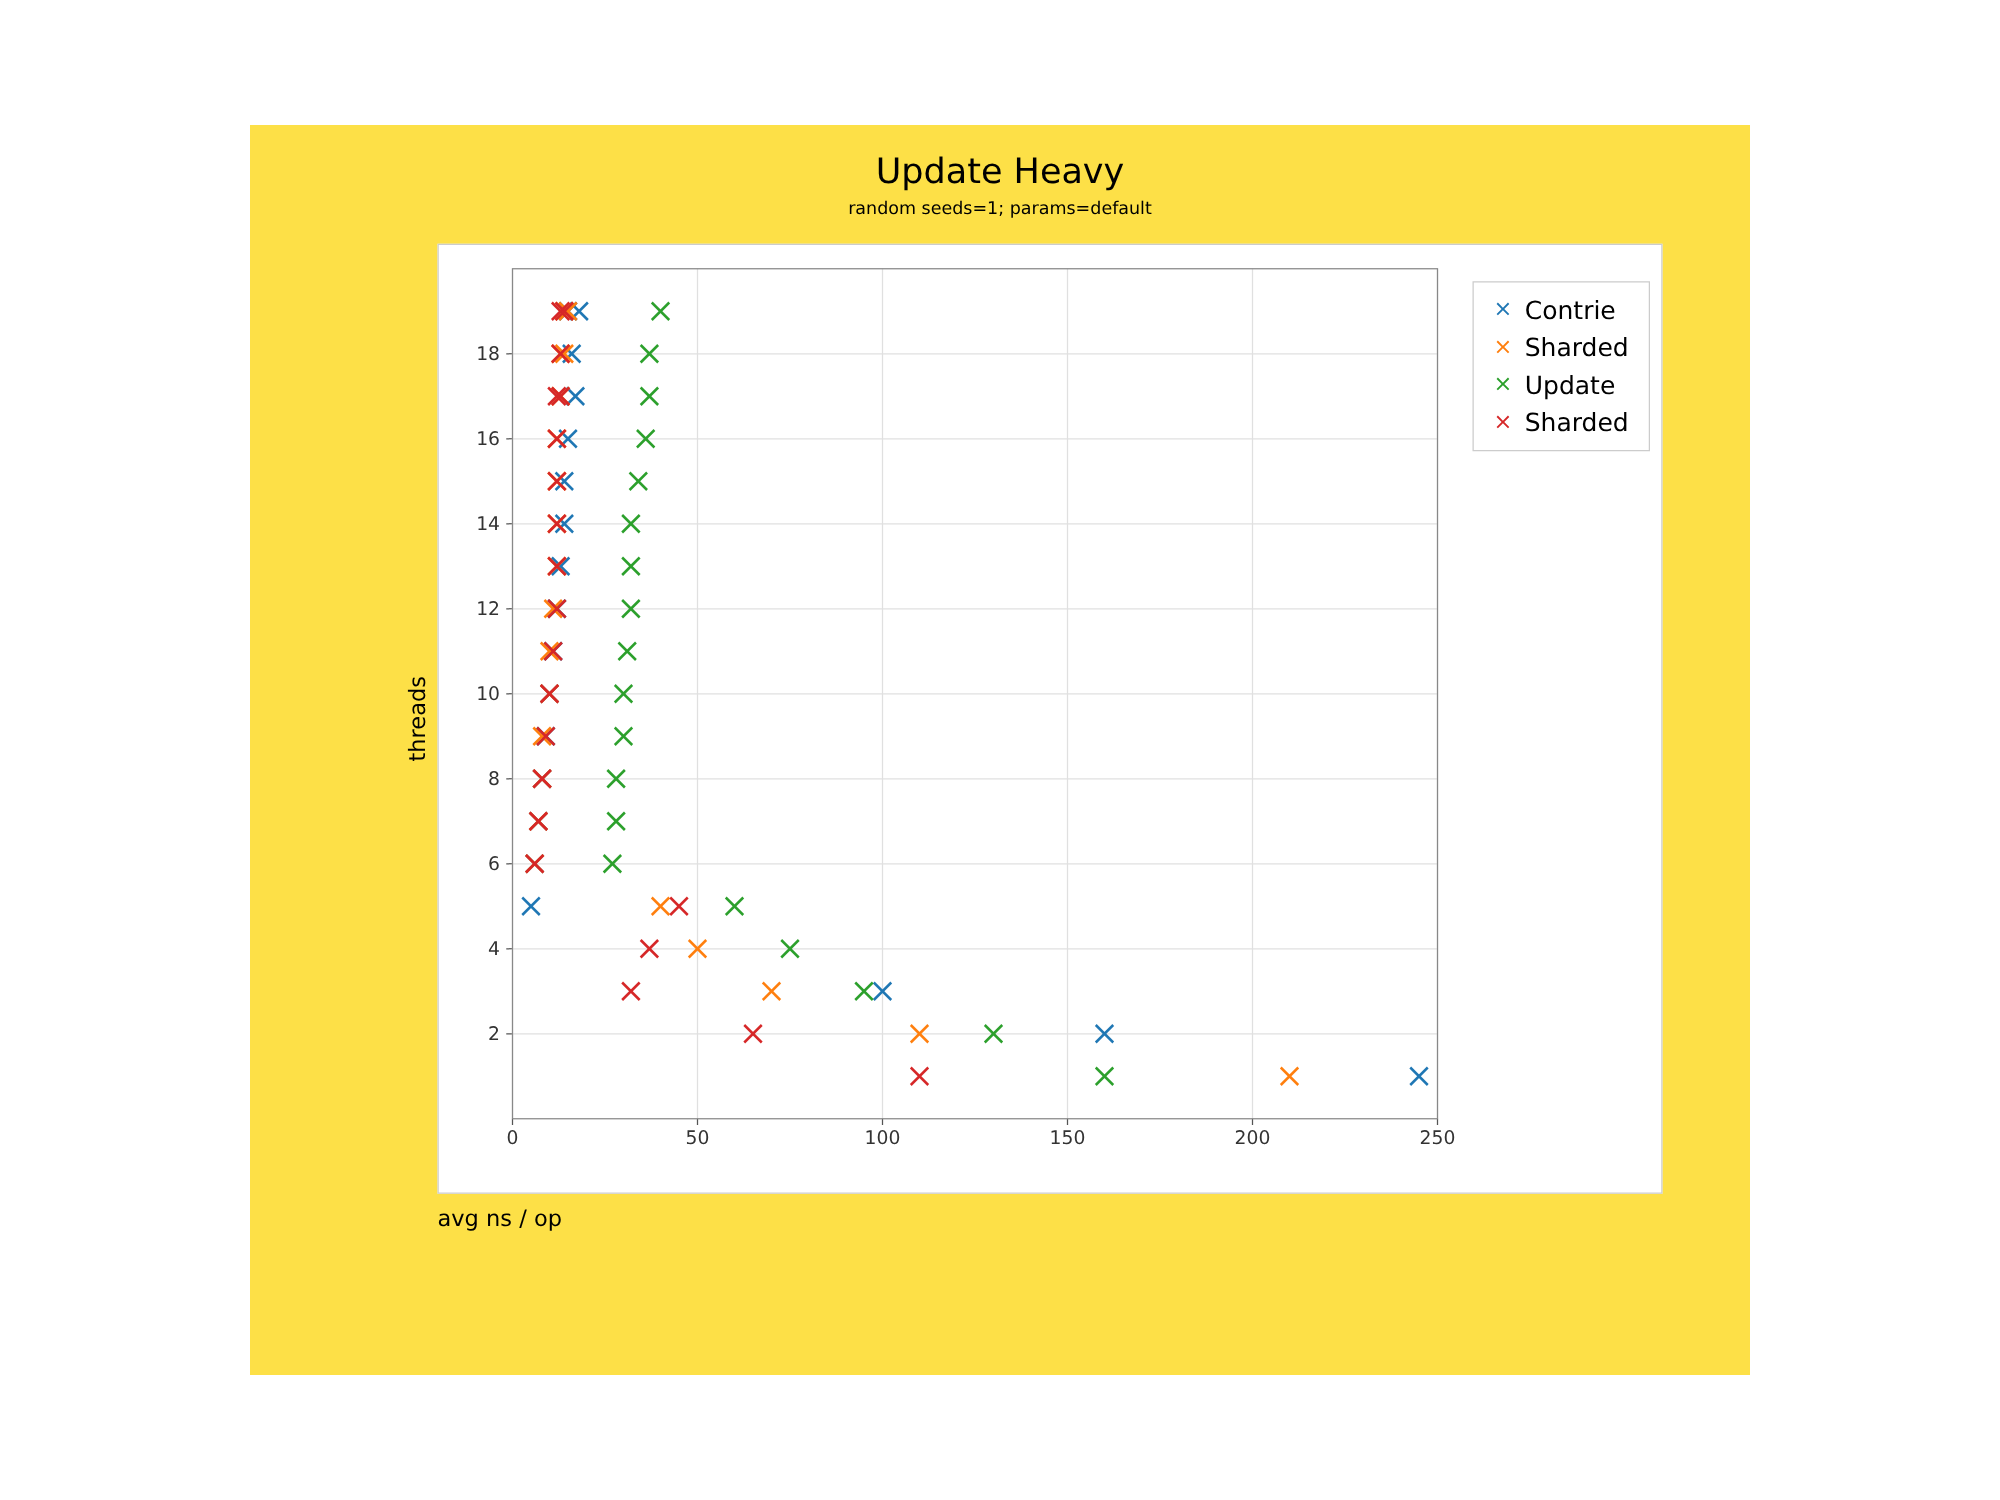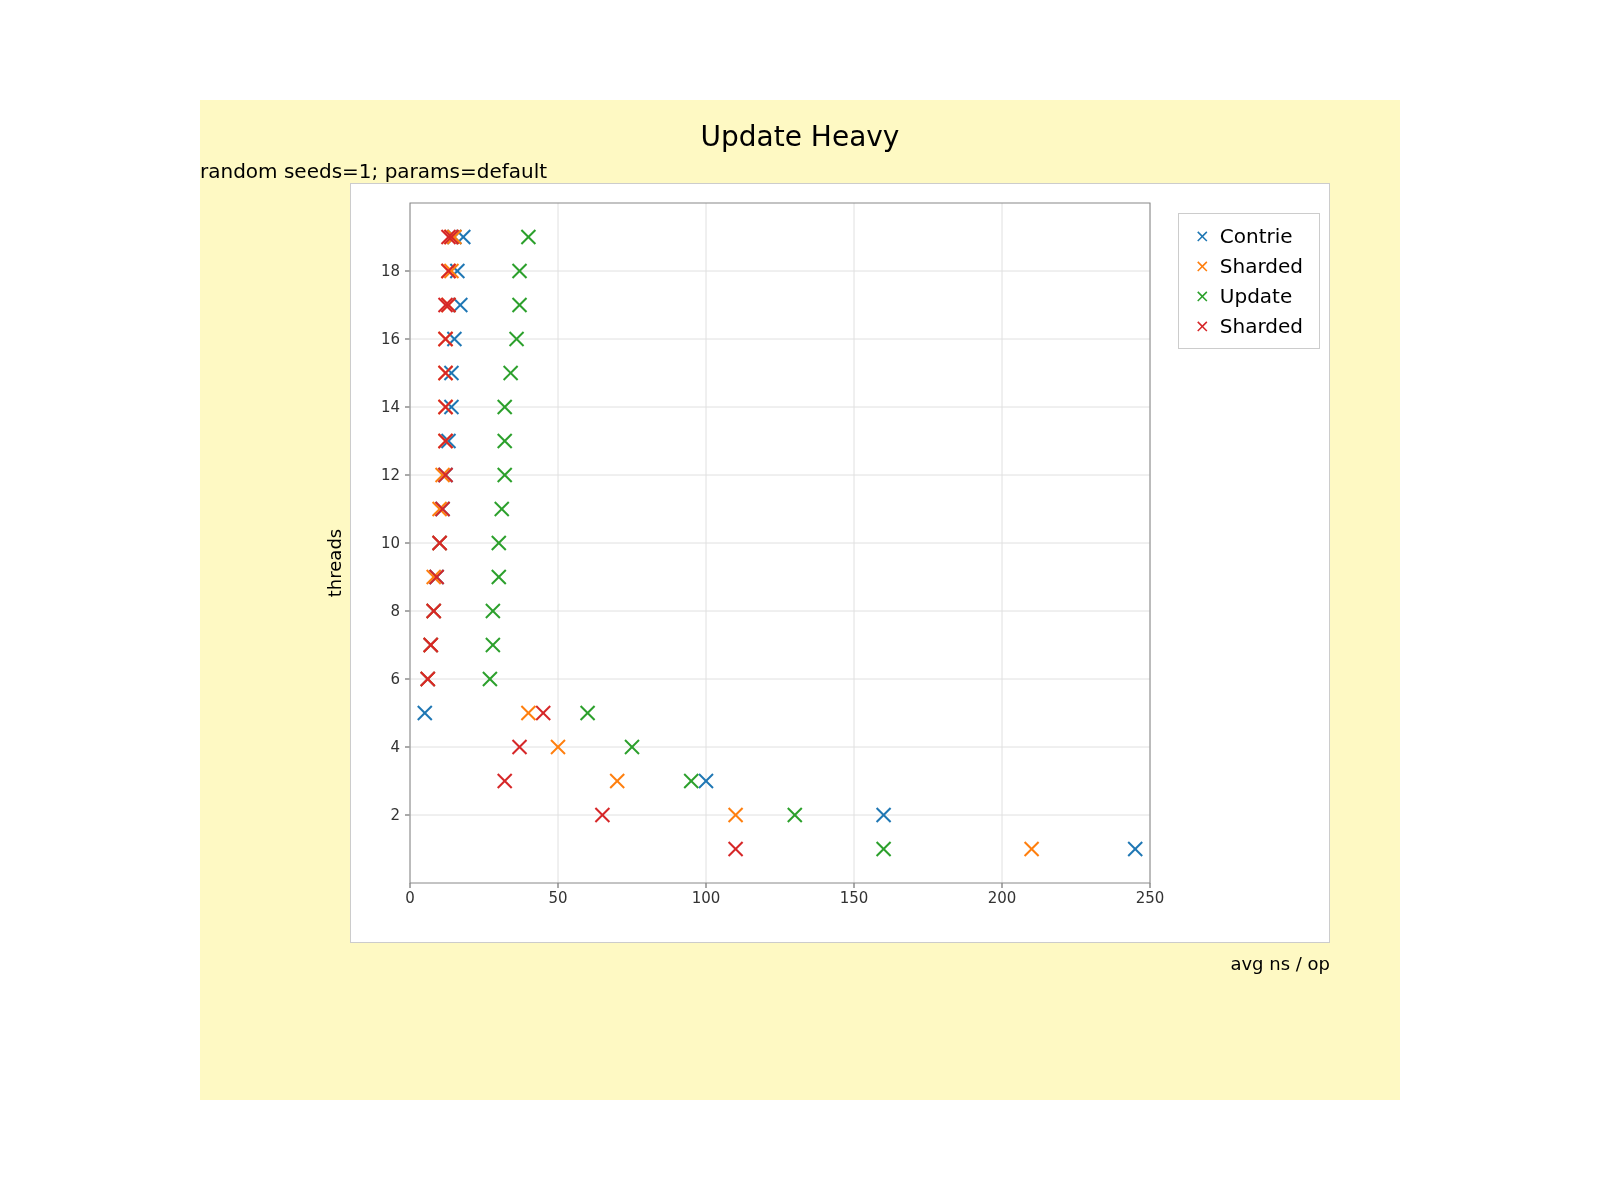--- a/index.html
+++ b/index.html
@@ -9,34 +9,35 @@
       width: 1600px;
       height: 1200px;
       display: flex;
       align-items: center;
       justify-content: center;
     }
     .chart-container {
       width: 1200px;
       height: 1000px;
       position: relative;
-      background: #fef9c3;
+      background: #fde047;
     }
     .chart-title {
       text-align: center;
       font-size: 28px;
       font-weight: normal;
       color: #000000;
       margin-bottom: 6px;
       padding-top: 20px;
     }
     .chart-subtitle {
-      text-align: left;
-      font-size: 20px;
+      text-align: center;
+      font-size: 14px;
       color: #000000;
+      margin-bottom: 20px;
     }
     .chart-area {
       position: relative;
       margin-left: 80px;
       margin-right: 40px;
     }
     .plot-wrapper {
       position: relative;
       width: 980px;
       height: 760px;
@@ -61,21 +62,21 @@
     .y-axis-label {
       position: absolute;
       left: -50px;
       top: 50%;
       transform: translateY(-50%) rotate(-90deg);
       font-size: 18px;
       color: #000;
       white-space: nowrap;
     }
     .x-axis-label {
-      text-align: right;
+      text-align: left;
       font-size: 18px;
       color: #000;
       margin-top: 10px;
       margin-left: 70px;
       width: 980px;
     }
     .legend-box {
       position: absolute;
       top: 30px;
       right: 10px;

